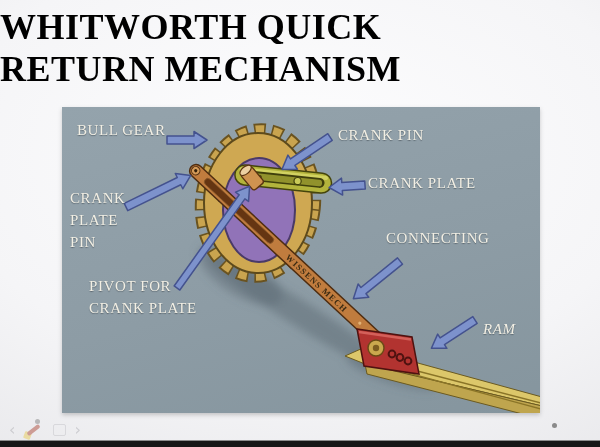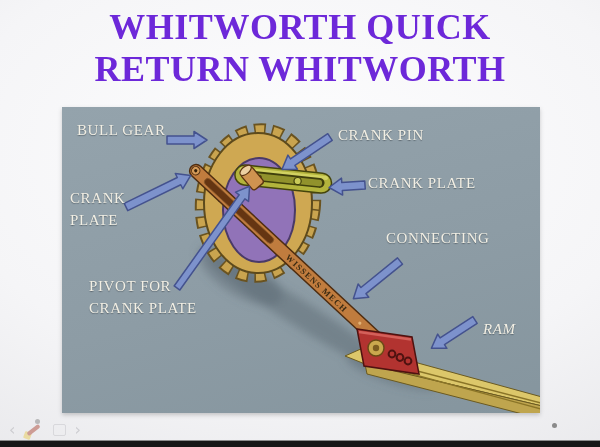--- a/index.html
+++ b/index.html
@@ -2,22 +2,22 @@
 <html><head>
 <meta charset="utf-8">
 <style>
   html,body{margin:0;padding:0;}
   body{
     width:600px;height:447px;position:relative;overflow:hidden;
     font-family:"Liberation Serif", serif;
     background:radial-gradient(ellipse 130% 110% at 50% 35%, #fdfdfe 0%, #f5f5f7 45%, #e6e6e9 80%, #d4d4d8 100%);
   }
   .slide-title{
-    position:absolute;top:6px;left:0;width:600px;margin:0;text-align:center;
-    font-size:36px;line-height:42px;font-weight:600;color:#6d28d9;letter-spacing:.5px;
+    position:absolute;top:6px;left:0;width:600px;margin:0;text-align:left;
+    font-size:36px;line-height:42px;font-weight:600;color:#000000;letter-spacing:.5px;
   }
   .slide-title span{display:block;}
   .diagram{
     position:absolute;left:62px;top:107px;width:478px;height:306px;
     background:linear-gradient(165deg,#94a3ac 0%,#8d9ca5 55%,#85959e 100%);
     box-shadow:0 2px 4px rgba(60,60,60,.25);
   }
   .diagram svg{position:absolute;left:0;top:0;}
   .dlabel{
     position:absolute;color:#f2efe4;font-size:15px;line-height:22px;letter-spacing:.6px;
@@ -45,21 +45,21 @@
   .pen-tip{position:absolute;left:1px;top:13px;width:7px;height:7px;background:#e8c84a;border-radius:1px;transform:rotate(20deg);}
   .ghost-box{width:11px;height:10px;border:1px solid #97979e;border-radius:2px;opacity:.45;}
   .status-dot{position:absolute;left:552px;top:423px;width:5px;height:5px;border-radius:50%;background:#8a8a8a;}
   .bottom-bar{position:absolute;left:0;top:440px;width:600px;height:7px;background:#161616;border-top:1px solid #8c8c8c;}
 </style>
 </head>
 <body>
 
 <h1 class="slide-title">
   <span>WHITWORTH QUICK</span>
-  <span>RETURN WHITWORTH</span>
+  <span>RETURN MECHANISM</span>
 </h1>
 
 <div class="diagram">
   <svg width="478" height="306" viewBox="0 0 478 306">
     <defs>
       <filter id="soft" x="-40%" y="-40%" width="180%" height="180%">
         <feGaussianBlur stdDeviation="4"></feGaussianBlur>
       </filter>
     </defs>
 
@@ -131,20 +131,21 @@
       <path transform="translate(413,213) rotate(147)" d="M0,-4 H39 V-8.5 L52,0 L39,8.5 V4 H0 Z"></path>
     </g>
   </svg>
 
   <div class="dlabel lbl-bull-gear">BULL GEAR</div>
   <div class="dlabel lbl-crank-pin">CRANK PIN</div>
   <div class="dlabel lbl-crank-plate">CRANK PLATE</div>
   <div class="dlabel lbl-crank-plate-pin">
     <span>CRANK</span>
     <span>PLATE</span>
+    <span>PIN</span>
   </div>
   <div class="dlabel lbl-pivot">
     <span>PIVOT FOR</span>
     <span>CRANK PLATE</span>
   </div>
   <div class="dlabel lbl-connecting-rod">
     <span>CONNECTING</span>
   </div>
   <div class="dlabel lbl-ram">RAM</div>
 </div>

